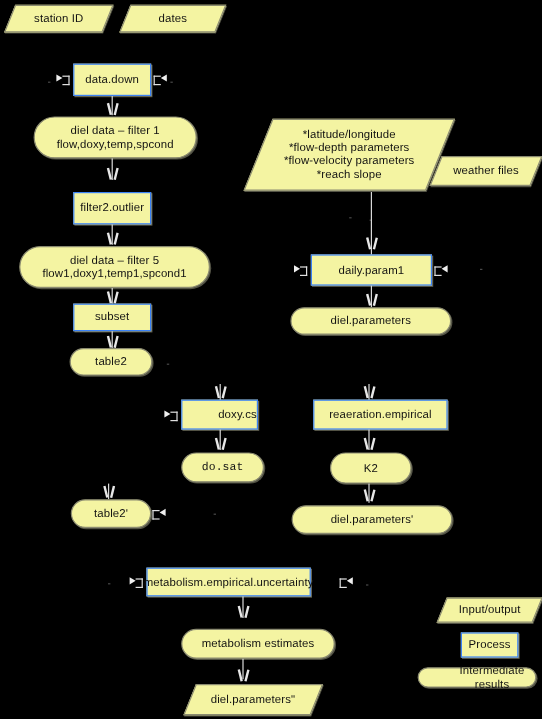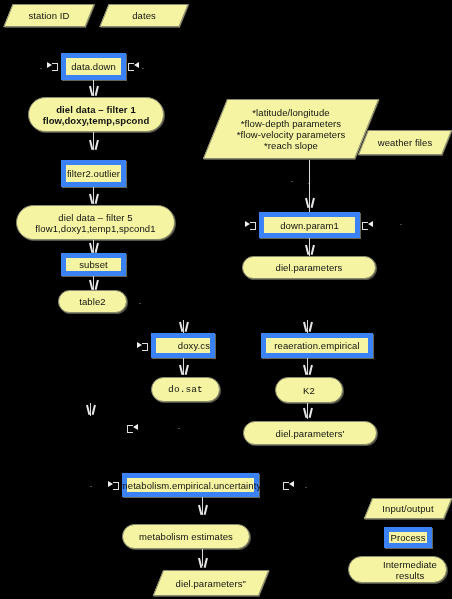--- a/index.html
+++ b/index.html
@@ -27,21 +27,21 @@
     color: #111111;
     font-size: 9.5px;
     line-height: 11px;
     letter-spacing: 0.1px;
     white-space: pre-line;
     background: #F4F4A2;
   }
 
   
   .process {
-    border: 5px solid #3b82f6;
+    border: 1px solid #3b82f6;
     box-shadow: 1px 1px 0 rgba(120,120,100,0.85);
   }
 
   
   .interm {
     border: 1px solid #8a8a70;
     border-radius: 999px;
     box-shadow: 1px 1px 0 rgba(120,120,100,0.7);
   }
 
@@ -139,21 +139,21 @@
     <span>data.down</span>
   </div>
   <div class="side-mark left" style="left:47px; top:60px;"></div>
   <div class="side-mark right" style="left:128px; top:60px;"></div>
   <div class="speck" style="left:40px; top:68px;"></div>
   <div class="speck" style="left:142px; top:68px;"></div>
 
   <div class="conn conn-v" style="left:93px; top:80px; height:16px;"></div>
   <div class="arrow-down" style="left:89px; top:86px;"></div>
 
-  <div class="node interm" style="left:28px; top:97px; width:136px; height:35px;font-weight:bold;">
+  <div class="node interm" style="left:28px; top:97px; width:136px; height:35px;">
     <span>diel data – filter 1
 flow,doxy,temp,spcond</span>
   </div>
 
   <div class="conn conn-v" style="left:93px; top:132px; height:18px;"></div>
   <div class="arrow-down" style="left:89px; top:140px;"></div>
 
   <div class="node process" style="left:61px; top:160px; width:65px; height:27px;">
     <span>filter2.outlier</span>
   </div>
@@ -192,21 +192,21 @@
     <span class="io-txt">weather files</span>
   </div>
 
   <div class="speck" style="left:291px; top:181px;"></div>
   <div class="speck" style="left:308px; top:183px;"></div>
 
   <div class="conn conn-v" style="left:309px; top:160px; height:53px;"></div>
   <div class="arrow-down" style="left:305px; top:198px;"></div>
 
   <div class="node process" style="left:259px; top:212px; width:101px; height:26px;">
-    <span>down.param1</span>
+    <span>daily.param1</span>
   </div>
   <div class="side-mark left" style="left:245px; top:219px;"></div>
   <div class="side-mark right" style="left:362px; top:219px;"></div>
   <div class="speck" style="left:400px; top:224px;"></div>
 
   <div class="conn conn-v" style="left:309px; top:238px; height:18px;"></div>
   <div class="arrow-down" style="left:305px; top:245px;"></div>
 
   <div class="node interm" style="left:242px; top:256px; width:134px; height:23px;">
     <span>diel.parameters</span>
@@ -237,20 +237,23 @@
   <div class="conn conn-v" style="left:307px; top:358px; height:17px;"></div>
   <div class="arrow-down" style="left:303px; top:365px;"></div>
 
   <div class="node interm" style="left:275px; top:377px; width:68px; height:26px;">
     <span>K2</span>
   </div>
 
   <div class="conn conn-v" style="left:90px; top:403px; height:13px;"></div>
   <div class="arrow-down" style="left:86px; top:405px;"></div>
 
+  <div class="node interm" style="left:59px; top:416px; width:67px; height:24px;">
+    <span>table2'</span>
+  </div>
   <div class="side-mark right" style="left:127px; top:422px;"></div>
 
   <div class="conn conn-v" style="left:307px; top:403px; height:16px;"></div>
   <div class="arrow-down" style="left:303px; top:408px;"></div>
 
   <div class="node interm" style="left:243px; top:421px; width:134px; height:24px;">
     <span>diel.parameters'</span>
   </div>
   <div class="speck" style="left:178px; top:428px;"></div>
 
@@ -258,36 +261,36 @@
     <span>metabolism.empirical.uncertainty</span>
   </div>
   <div class="side-mark left" style="left:108px; top:479px;"></div>
   <div class="side-mark right" style="left:283px; top:479px;"></div>
   <div class="speck" style="left:90px; top:486px;"></div>
   <div class="speck" style="left:305px; top:487px;"></div>
 
   <div class="conn conn-v" style="left:202px; top:497px; height:18px;"></div>
   <div class="arrow-down" style="left:198px; top:505px;"></div>
 
-  <div class="node interm" style="left:122px; top:524px; width:128px; height:25px;justify-content:center;">
+  <div class="node interm" style="left:151px; top:524px; width:128px; height:25px;justify-content:center;">
     <span>metabolism estimates</span>
   </div>
 
   <div class="conn conn-v" style="left:202px; top:549px; height:17px;"></div>
   <div class="arrow-down" style="left:198px; top:558px;"></div>
 
   <div class="node io" style="left:158px; top:570px; width:106px; height:26px;">
     <span class="io-txt">diel.parameters"</span>
   </div>
 
   <div class="node io legend-item" style="left:368px; top:498px; width:80px; height:21px;">
     <span class="io-txt">Input/output</span>
   </div>
 
   <div class="node process legend-item" style="left:384px; top:527px; width:48px; height:21px;">
     <span>Process</span>
   </div>
 
-  <div class="node interm legend-item" style="left:348px; top:556px; width:99px; height:27px;padding-left:25px;">
+  <div class="node interm legend-item" style="left:348px; top:556px; width:99px; height:17px;padding-left:25px;">
     <span>Intermediate results</span>
   </div>
 
 </div>
 
 </body></html>

